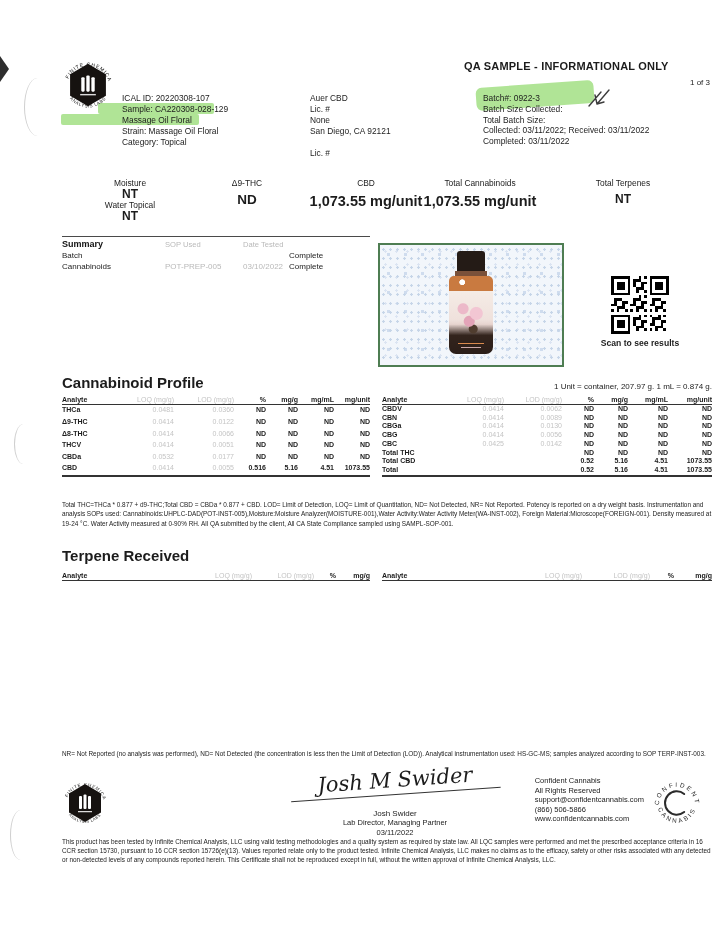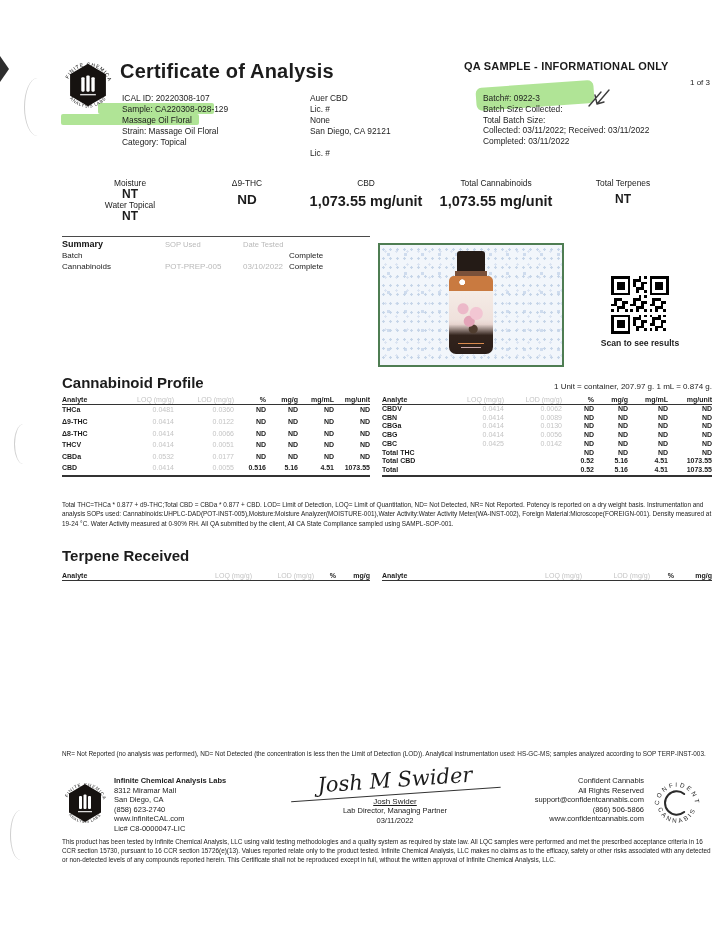--- a/index.html
+++ b/index.html
@@ -26,21 +26,21 @@
 
   
   #stats{top:178px;height:56px;}
   .stat{position:absolute;text-align:center;}
   .stat .lbl{font-size:8.4px;color:#222;}
   .stat .val{font-size:12px;font-weight:bold;line-height:13px;}
   .stat .big{font-size:14.5px;font-weight:bold;line-height:26px;}
   #stat-moist{left:18px;width:100px;} #stat-moist .lbl{line-height:10px;} #stat-moist .val{line-height:12px;}
   #stat-d9{left:140px;width:90px;}
   #stat-cbd{left:236px;width:136px;}
-  #stat-tc{left:364px;width:140px;}
+  #stat-tc{left:348px;width:140px;}
   #stat-tt{left:516px;width:90px;}
   .pad6{height:5px;}
 
   
   #midrow{top:236px;height:134px;}
   .summary{position:absolute;left:0;top:0;width:308px;border-top:1px solid #4a4a4a;padding-top:2px;
            display:grid;grid-template-columns:103px 78px 46px 1fr;font-size:8px;line-height:11px;}
   .summary .h{color:#b9b9b9;font-size:7.6px;}
   .summary .h1{font-weight:bold;color:#111;font-size:9px;}
   .summary .faintc{color:#b9b9b9;}
@@ -97,23 +97,23 @@
   #terpfoot{top:749px;font-size:6.4px;line-height:1.45;color:#222;}
 
   
   #footer{top:776px;height:58px;}
   .f-logo{position:absolute;left:-2px;top:0;width:50px;height:54px;}
   .f-lab{position:absolute;left:52px;top:0;font-size:7.5px;line-height:9.6px;}
   .f-lab .b{font-weight:bold;}
   .sig{position:absolute;left:228px;top:-8px;width:210px;text-align:center;}
   .sig-script{font-family:"DejaVu Serif",serif;font-style:italic;font-size:21px;transform:rotate(-4deg);
               border-bottom:1px solid #333;padding:0 6px 2px;}
-  .sig-name{font-size:8px;margin-top:2px;text-decoration:underline;}
+  .sig-name{font-size:8px;margin-top:14px;}
   .sig-sub{font-size:7.5px;line-height:9.5px;}
-  .cc-text{position:absolute;right:68px;top:0;text-align:right;font-size:7.5px;line-height:9.6px;}
+  .cc-text{position:absolute;right:68px;top:0;text-align:left;font-size:7.5px;line-height:9.6px;}
   .cc-logo{position:absolute;right:8px;top:0;width:54px;height:54px;}
   #disclaimer{top:838px;font-size:6.4px;line-height:1.4;color:#222;}
 
   
   .arc{position:absolute;border:none;border-left:1.5px solid #cfcfcf;border-radius:50%;}
   #arc1{left:24px;top:78px;width:26px;height:58px;}
   #arc2{left:14px;top:424px;width:18px;height:40px;}
   #arc3{left:10px;top:810px;width:20px;height:50px;}
   #corner{position:absolute;left:0;top:56px;width:9px;height:26px;background:#2e2e2e;
           clip-path:polygon(0 0,100% 50%,0 100%);}
@@ -143,21 +143,20 @@
      </text>
      <text font-size="8" letter-spacing="1" fill="#1c1c1c" font-family="Liberation Sans,sans-serif">
        <textPath href="#arcB" startOffset="50%" text-anchor="middle">ANALYSIS LABS</textPath>
      </text>
      <polygon points="50,12 82,31 82,69 50,88 18,69 18,31" fill="#161210"></polygon>
      <rect x="38" y="36" width="6" height="26" rx="2" fill="#fff"></rect>
      <rect x="47" y="33" width="6" height="29" rx="2" fill="#fff"></rect>
      <rect x="56" y="36" width="6" height="26" rx="2" fill="#fff"></rect>
      <rect x="36" y="66" width="28" height="2.5" fill="#fff" opacity=".85"></rect>
    </svg></div>
-    <div class="doc-title">Certificate of Analysis</div>
 
     <div class="info-block">
       <div>ICAL ID: 20220308-107</div>
       <div>Sample: CA220308-028-129</div>
       <div>Massage Oil Floral</div>
       <div>Strain: Massage Oil Floral</div>
       <div>Category: Topical</div>
     </div>
 
     <div class="client-block">
@@ -594,28 +593,20 @@
      </text>
      <text font-size="8" letter-spacing="1" fill="#1c1c1c" font-family="Liberation Sans,sans-serif">
        <textPath href="#arcB" startOffset="50%" text-anchor="middle">ANALYSIS LABS</textPath>
      </text>
      <polygon points="50,12 82,31 82,69 50,88 18,69 18,31" fill="#161210"></polygon>
      <rect x="38" y="36" width="6" height="26" rx="2" fill="#fff"></rect>
      <rect x="47" y="33" width="6" height="29" rx="2" fill="#fff"></rect>
      <rect x="56" y="36" width="6" height="26" rx="2" fill="#fff"></rect>
      <rect x="36" y="66" width="28" height="2.5" fill="#fff" opacity=".85"></rect>
    </svg></div>
-    <div class="f-lab">
-      <div class="b">Infinite Chemical Analysis Labs</div>
-      <div>8312 Miramar Mall</div>
-      <div>San Diego, CA</div>
-      <div>(858) 623-2740</div>
-      <div>www.infiniteCAL.com</div>
-      <div>Lic# C8-0000047-LIC</div>
-    </div>
 
     <div class="sig">
       <div class="sig-script">Josh M Swider</div>
       <div class="sig-name">Josh Swider</div>
       <div class="sig-sub">Lab Director, Managing Partner</div>
       <div class="sig-sub">03/11/2022</div>
     </div>
 
     <div class="cc-text">
       <div>Confident Cannabis</div>

